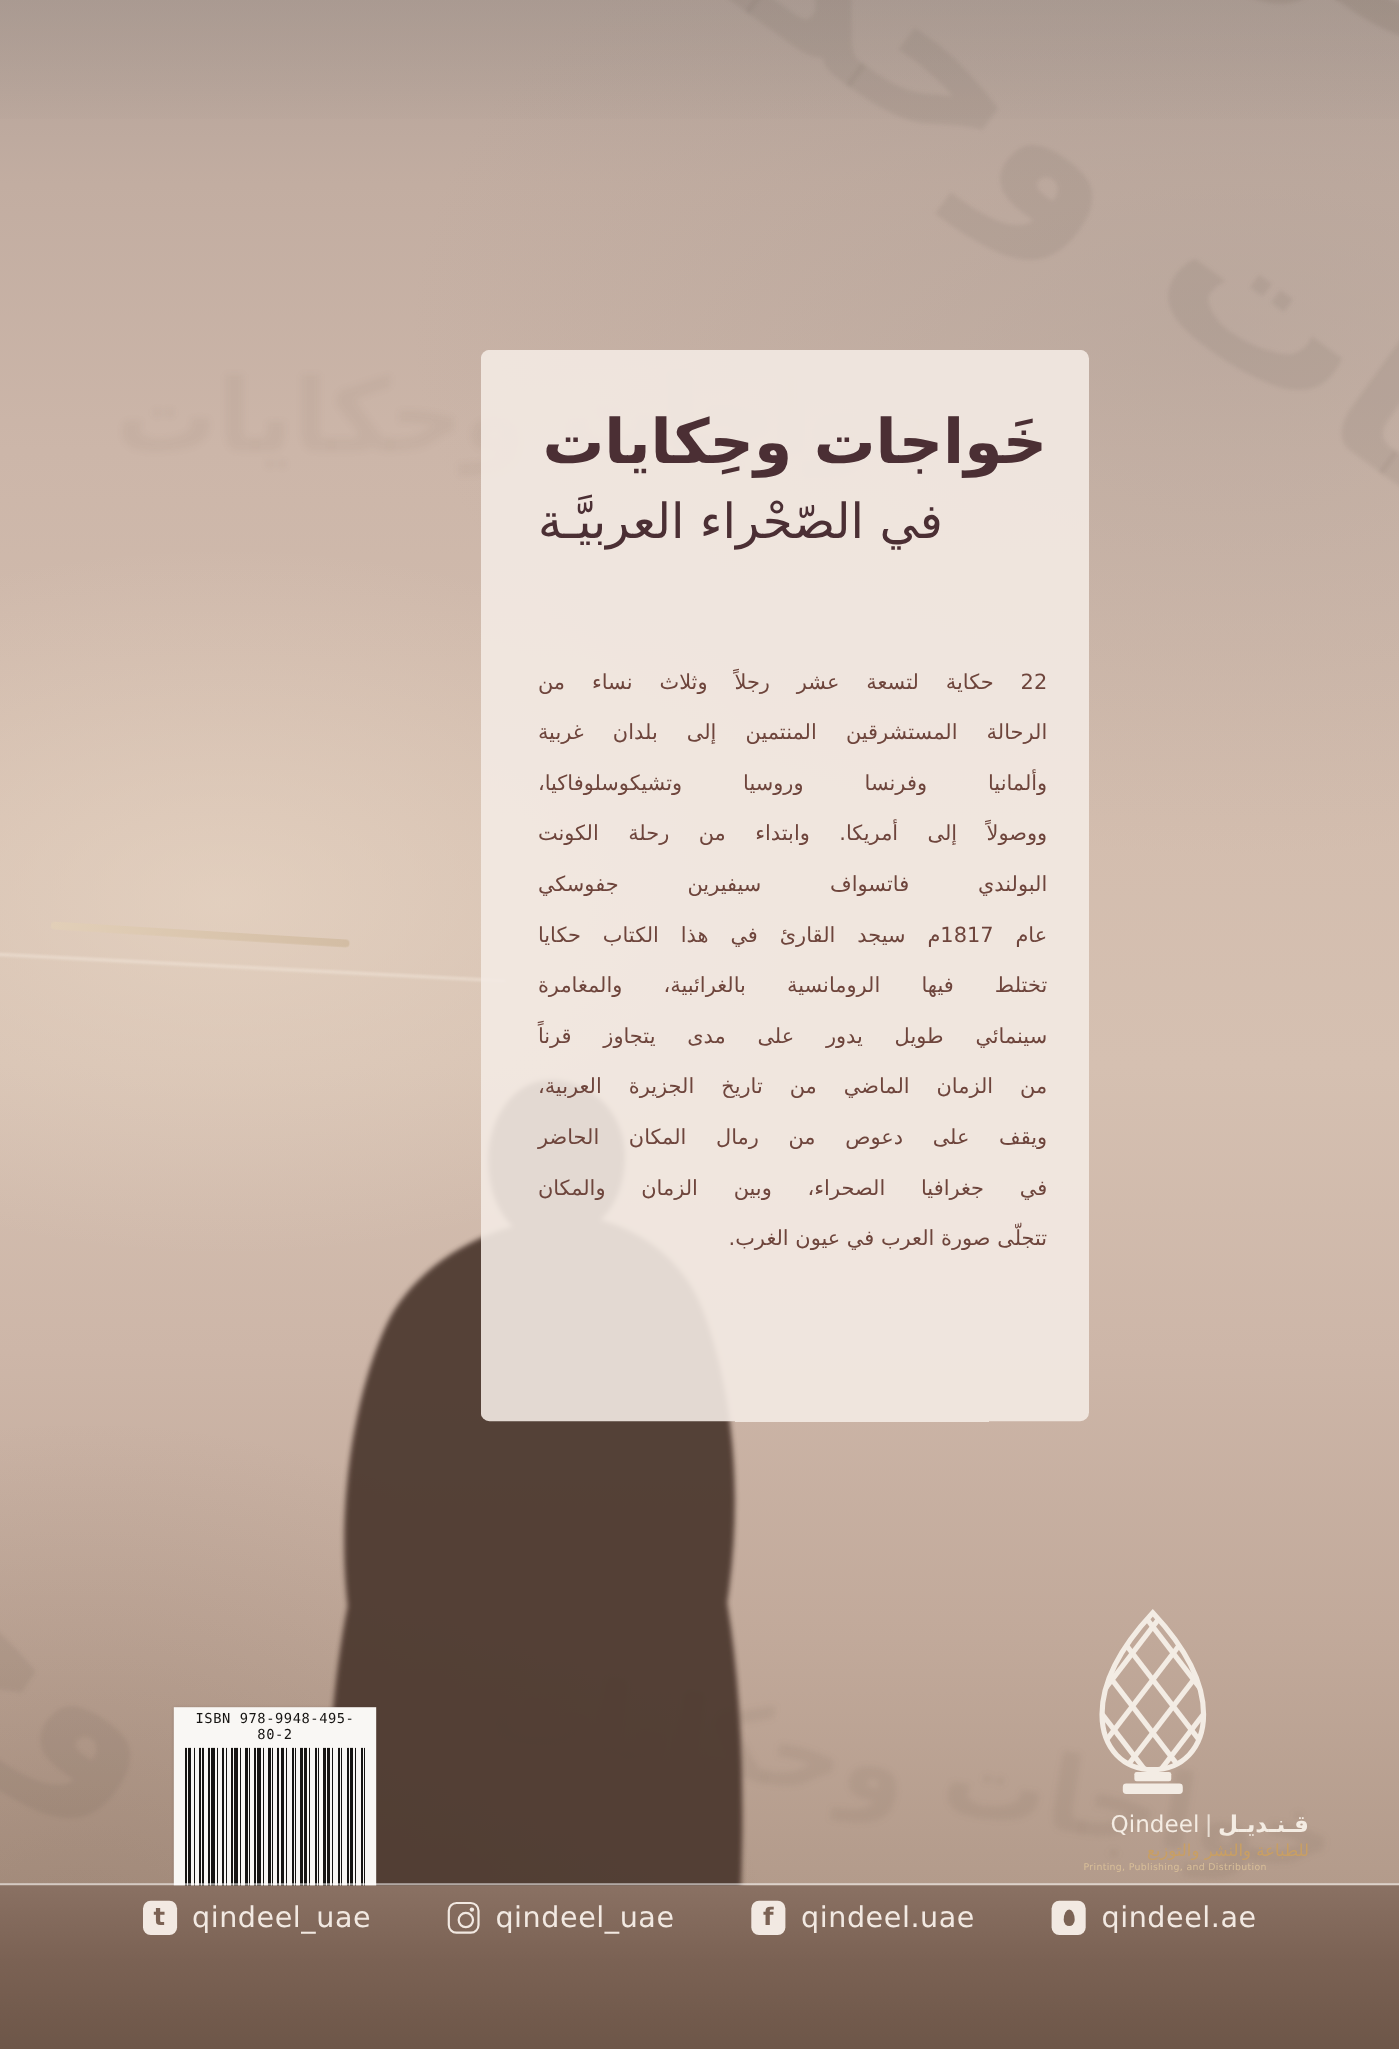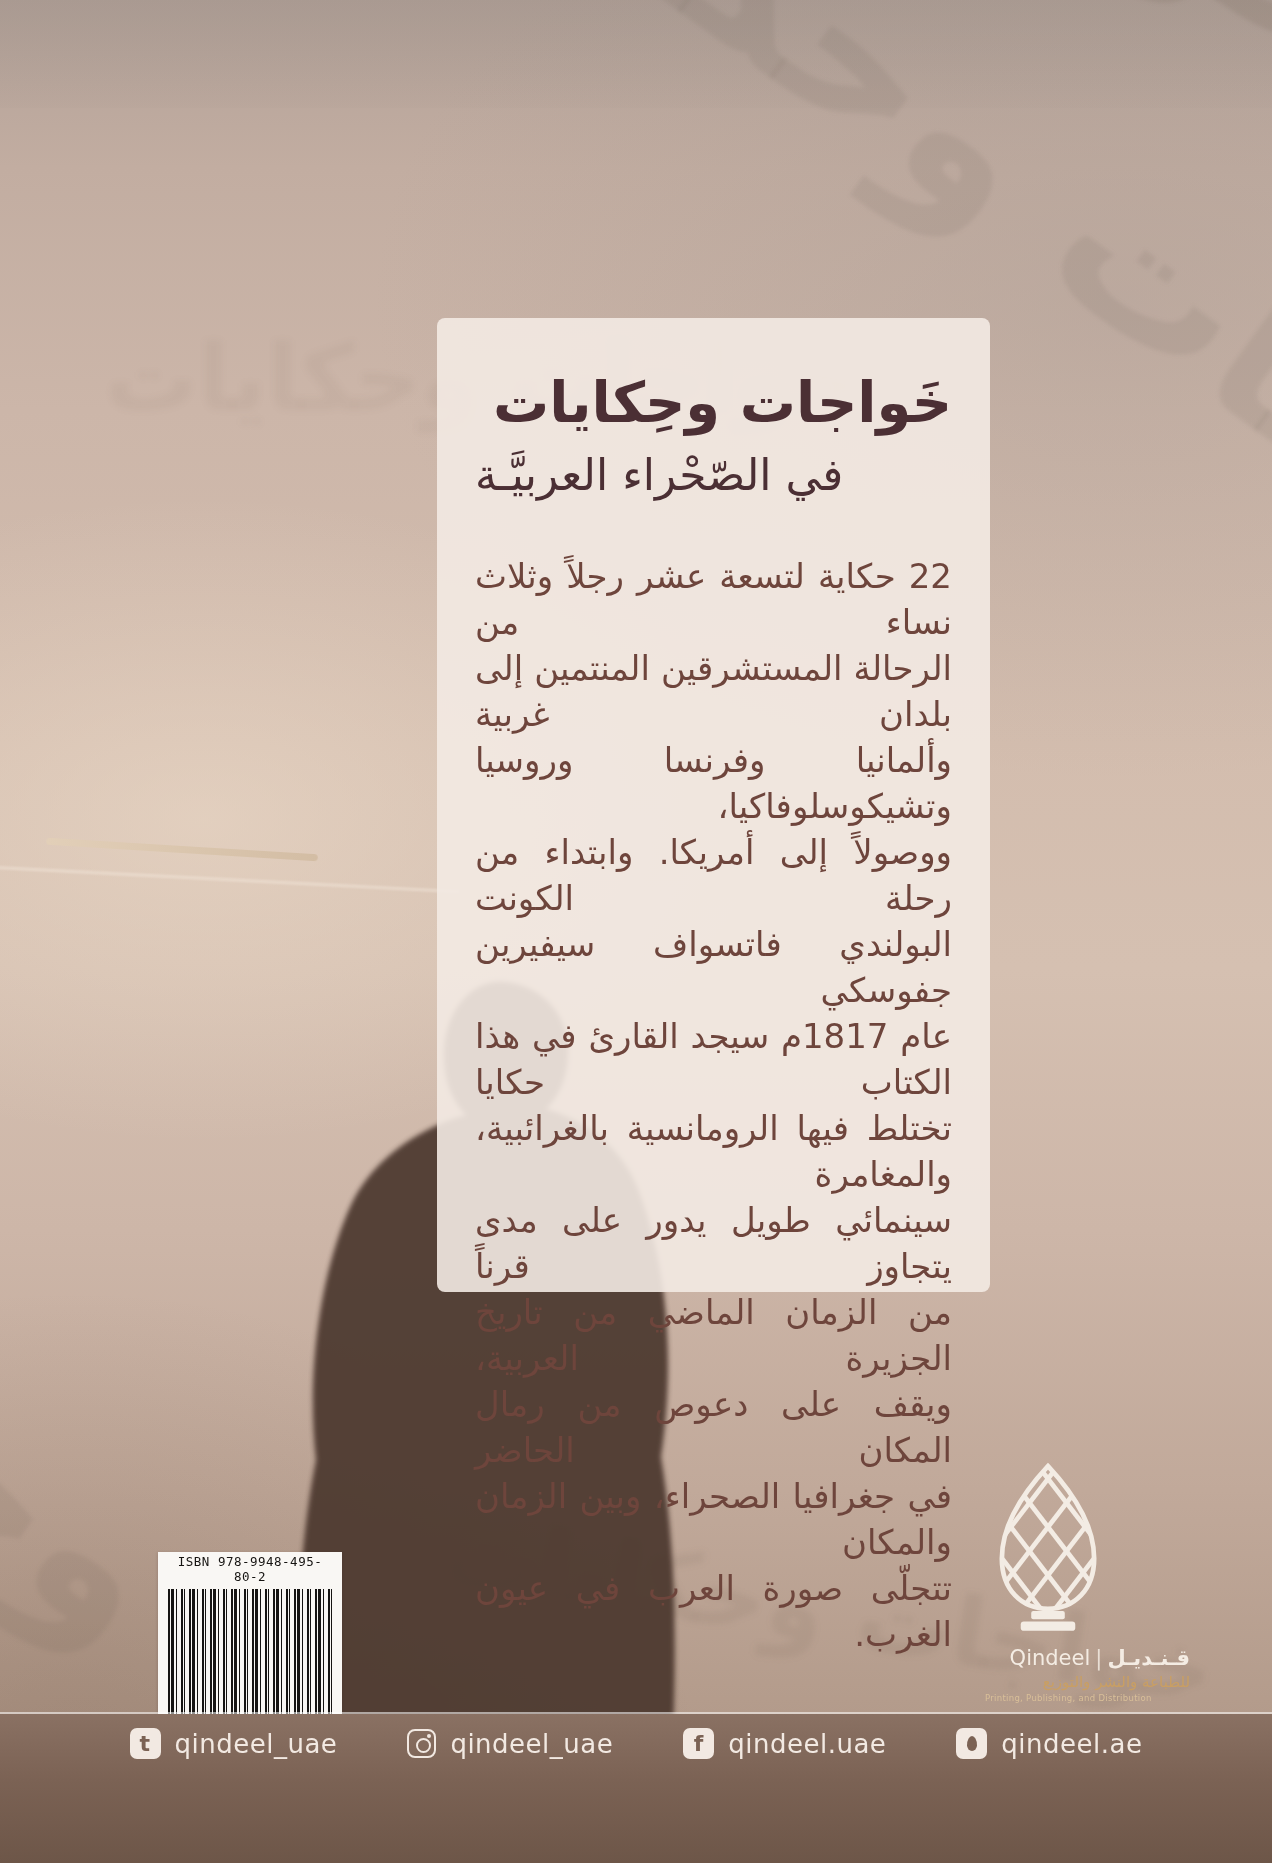--- a/index.html
+++ b/index.html
@@ -27,27 +27,27 @@
 
   .ridge { position:absolute; left:-10px; top:878px; width:470px; height:3px;
     background:rgba(246,236,224,0.45); transform:rotate(3deg); filter:blur(1px); }
   .stick { position:absolute; left:46px; top:846px; width:272px; height:7px; border-radius:4px;
     background:linear-gradient(90deg,#e2cfb8,#d3bda4); transform:rotate(3.5deg); filter:blur(0.6px); }
 
   .rider { position:absolute; left:120px; top:930px; }
 
   
   .panel { position:absolute; left:437px; top:318px; width:553px; height:974px;
-    background:rgba(243,234,227,0.90); border-radius:8px; padding:42px 38px 0 38px;
+    background:rgba(243,234,227,0.90); border-radius:8px; padding:42px 38px 0 52px;
     direction:rtl; }
   .title1 { font-size:56px; line-height:85px; font-weight:bold; color:#4b2f34;
     text-align:right; letter-spacing:-1px; }
   .title2 { font-size:44px; line-height:60px; font-weight:normal; color:#4b2f34;
     text-align:left; letter-spacing:-1px; }
-  .blurb { margin-top:48px; color:#6e453c; font-size:34px; }
+  .blurb { margin-top:92px; color:#6e453c; font-size:19px; }
   .bl { line-height:46px; text-align:justify; text-align-last:justify; }
   .bl.last { text-align-last:right; }
 
   
   .barcode { position:absolute; left:158px; top:1552px; width:184px; height:238px;
     background:#f9f7f4; padding:2px 10px 6px 10px; text-align:center;
     font-family:"DejaVu Sans Mono", monospace; color:#161412;
     box-shadow:0 1px 3px rgba(60,40,30,0.25); }
   .isbn-label { font-size:12.5px; letter-spacing:0.5px; }
   .bars { margin-top:5px; height:158px;

